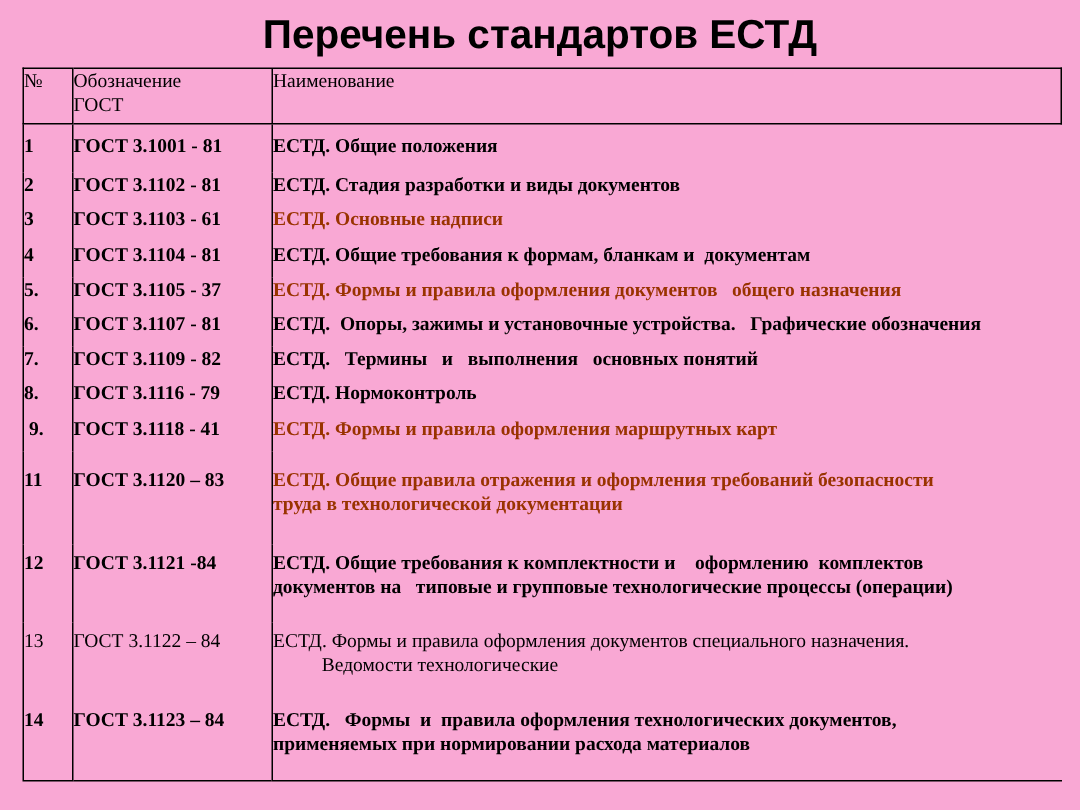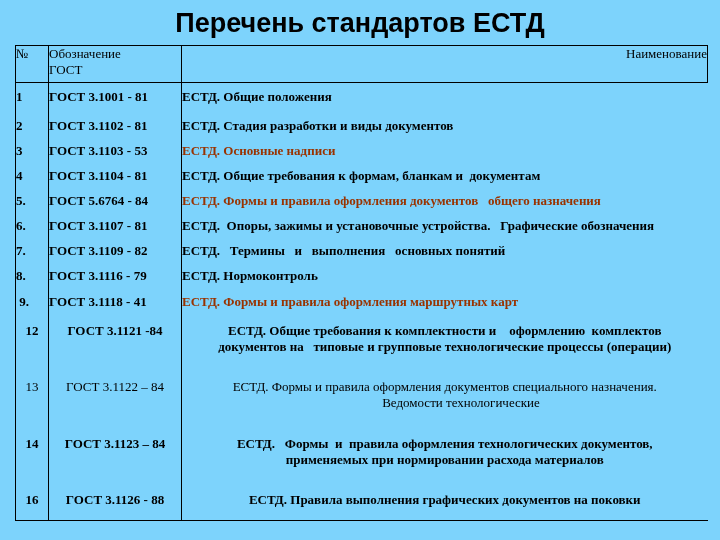--- a/index.html
+++ b/index.html
@@ -1,20 +1,20 @@
 <!DOCTYPE html>
 <html style="--accent-red: #993300; --text-black: #000000; --border: #000000;"><head>
 <meta charset="utf-8">
 <style>
   html, body { margin: 0; padding: 0; background: #ffffff; }
   .slide {
     position: relative;
     width: 720px;
     height: 540px;
-    background: #7dd3fc;
+    background: #f9a8d4;
     overflow: hidden;
     font-family: "Liberation Serif", "DejaVu Serif", serif;
     color: var(--text-black, #000);
   }
   .title {
     padding-top: 8px;
     text-align: center;
     font-family: "Liberation Sans", "DejaVu Sans", sans-serif;
     font-weight: bold;
     font-size: 27px;
@@ -42,24 +42,24 @@
   .c-num  { width: 32px;  padding-left: 6px; border-left: 1.5px solid var(--border, #000); }
   .c-gost { width: 132px; padding-left: 7px; border-left: 1.5px solid var(--border, #000); }
   .c-name { width: 525px; padding-left: 5px; border-left: 1.5px solid var(--border, #000); }
   thead th {
     font-weight: normal;
     border-top: 1.5px solid var(--border, #000);
     border-bottom: 1.5px solid var(--border, #000);
     height: 36px;
     padding-top: 4px;
   }
-  thead th.c-name { border-right: 1.5px solid var(--border, #000); text-align: right; }
+  thead th.c-name { border-right: 1.5px solid var(--border, #000); }
   tbody td { font-weight: bold; }
   tbody tr.first td { padding-top: 6px; }
-  tbody tr.gap td { padding-top: 4px; text-align: center; }
+  tbody tr.gap td { padding-top: 4px; }
   tbody tr.gap-lg td { padding-top: 11px; }
   tbody tr.accent td.c-name { color: var(--accent-red, #993300); }
   tbody tr.regular td { font-weight: normal; margin-left: 20px; }
   tbody tr.filler td { height: auto; }
 </style>
 </head>
 <body>
 
 <div class="slide">
   <div class="title">Перечень стандартов ЕСТД</div>
@@ -79,31 +79,31 @@
         <td class="c-gost">ГОСТ 3.1001 - 81</td>
         <td class="c-name">ЕСТД. Общие положения</td>
       </tr>
       <tr>
         <td class="c-num">2</td>
         <td class="c-gost">ГОСТ 3.1102 - 81</td>
         <td class="c-name">ЕСТД. Стадия разработки и виды документов</td>
       </tr>
       <tr class="accent">
         <td class="c-num">3</td>
-        <td class="c-gost">ГОСТ 3.1103 - 53</td>
+        <td class="c-gost">ГОСТ 3.1103 - 61</td>
         <td class="c-name">ЕСТД. Основные надписи</td>
       </tr>
       <tr>
         <td class="c-num">4</td>
         <td class="c-gost">ГОСТ 3.1104 - 81</td>
         <td class="c-name">ЕСТД. Общие требования к формам, бланкам и  документам</td>
       </tr>
       <tr class="accent">
         <td class="c-num">5.</td>
-        <td class="c-gost">ГОСТ 5.6764 - 84</td>
+        <td class="c-gost">ГОСТ 3.1105 - 37</td>
         <td class="c-name">ЕСТД. Формы и правила оформления документов   общего назначения</td>
       </tr>
       <tr>
         <td class="c-num">6.</td>
         <td class="c-gost">ГОСТ 3.1107 - 81</td>
         <td class="c-name">ЕСТД.  Опоры, зажимы и установочные устройства.   Графические обозначения</td>
       </tr>
       <tr>
         <td class="c-num">7.</td>
         <td class="c-gost">ГОСТ 3.1109 - 82</td>
@@ -112,43 +112,44 @@
       <tr>
         <td class="c-num">8.</td>
         <td class="c-gost">ГОСТ 3.1116 - 79</td>
         <td class="c-name">ЕСТД. Нормоконтроль</td>
       </tr>
       <tr class="accent">
         <td class="c-num"> 9.</td>
         <td class="c-gost">ГОСТ 3.1118 - 41</td>
         <td class="c-name">ЕСТД. Формы и правила оформления маршрутных карт</td>
       </tr>
+      <tr class="accent gap-lg">
+        <td class="c-num">11</td>
+        <td class="c-gost">ГОСТ 3.1120 – 83</td>
+        <td class="c-name">ЕСТД. Общие правила отражения и оформления требований безопасности
+труда в технологической документации</td>
+      </tr>
       <tr class="gap">
         <td class="c-num">12</td>
         <td class="c-gost">ГОСТ 3.1121 -84</td>
         <td class="c-name">ЕСТД. Общие требования к комплектности и    оформлению  комплектов
 документов на   типовые и групповые технологические процессы (операции)</td>
       </tr>
       <tr class="regular gap">
         <td class="c-num">13</td>
         <td class="c-gost">ГОСТ 3.1122 – 84</td>
         <td class="c-name">ЕСТД. Формы и правила оформления документов специального назначения.
           Ведомости технологические</td>
       </tr>
       <tr class="gap">
         <td class="c-num">14</td>
         <td class="c-gost">ГОСТ 3.1123 – 84</td>
         <td class="c-name">ЕСТД.   Формы  и  правила оформления технологических документов,
 применяемых при нормировании расхода материалов</td>
       </tr>
-      <tr class="gap">
-        <td class="c-num">16</td>
-        <td class="c-gost">ГОСТ 3.1126 - 88</td>
-        <td class="c-name">ЕСТД. Правила выполнения графических документов на поковки</td>
-      </tr>
       <tr class="filler">
         <td class="c-num"></td>
         <td class="c-gost"></td>
         <td class="c-name"></td>
       </tr>
     </tbody>
   </table>
 </div>
 
 </body></html>

